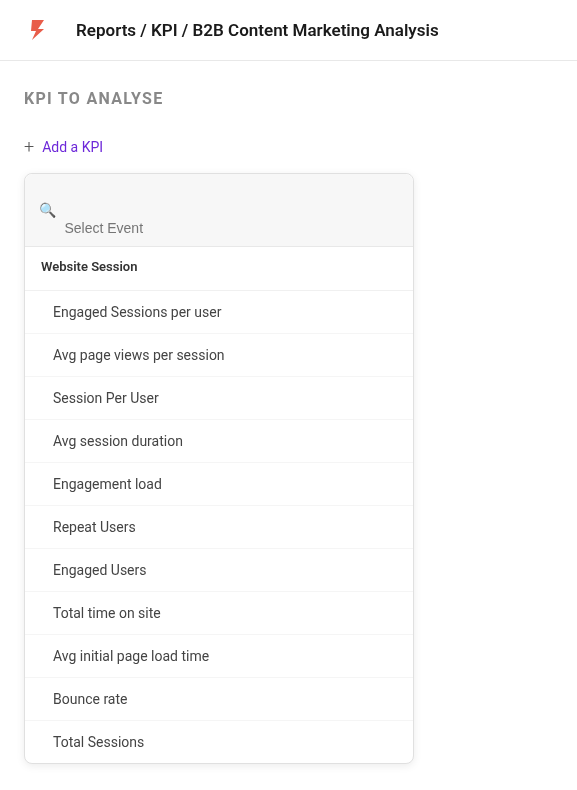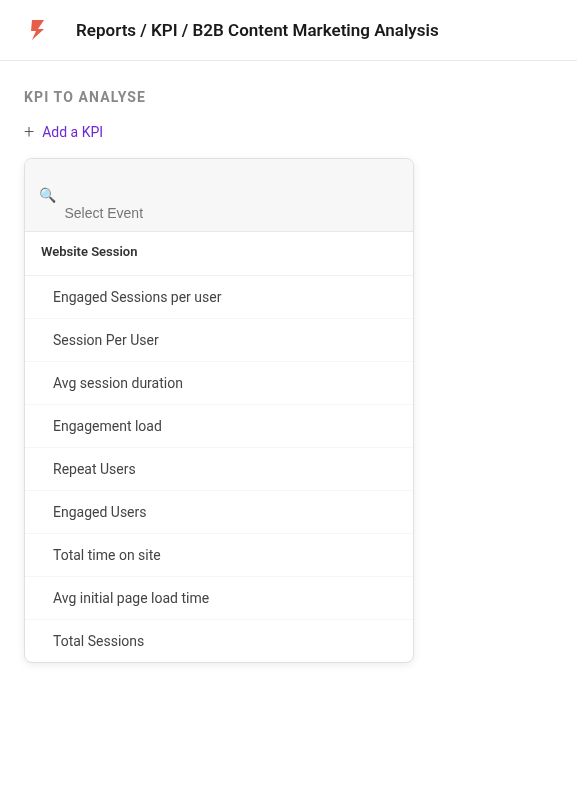--- a/index.html
+++ b/index.html
@@ -35,26 +35,26 @@
       font-weight: 600;
       color: #1a1a1a;
       margin-left: 12px;
     }
 
     .main-content {
       padding: 28px 24px;
     }
 
     .section-label {
-      font-size: 14px;
+      font-size: 16px;
       font-weight: 700;
       letter-spacing: 0.08em;
       color: #888;
       text-transform: uppercase;
-      margin-bottom: 16px;
+      margin-bottom: 28px;
     }
 
     .add-kpi-row {
       display: flex;
       align-items: center;
       margin-bottom: 16px;
       cursor: pointer;
     }
 
     .add-kpi-plus {
@@ -149,24 +149,26 @@
 
     <div class="search-row">
       <span class="search-icon-wrap">🔍</span>
       <input class="search-input" type="text" placeholder="Select Event" style="">
     </div>
 
     <div class="group-label">Website Session</div>
 
     <div id="menu-items-container">
     <div class="menu-item">Engaged Sessions per user</div>
+        <div class="menu-item">Avg page views per session</div>
         <div class="menu-item">Session Per User</div>
         <div class="menu-item">Avg session duration</div>
         <div class="menu-item">Engagement load</div>
         <div class="menu-item">Repeat Users</div>
         <div class="menu-item">Engaged Users</div>
         <div class="menu-item">Total time on site</div>
         <div class="menu-item">Avg initial page load time</div>
+        <div class="menu-item">Bounce rate</div>
         <div class="menu-item">Total Sessions</div>
       </div>
 
   </div>
 </div>
 
 </body></html>

